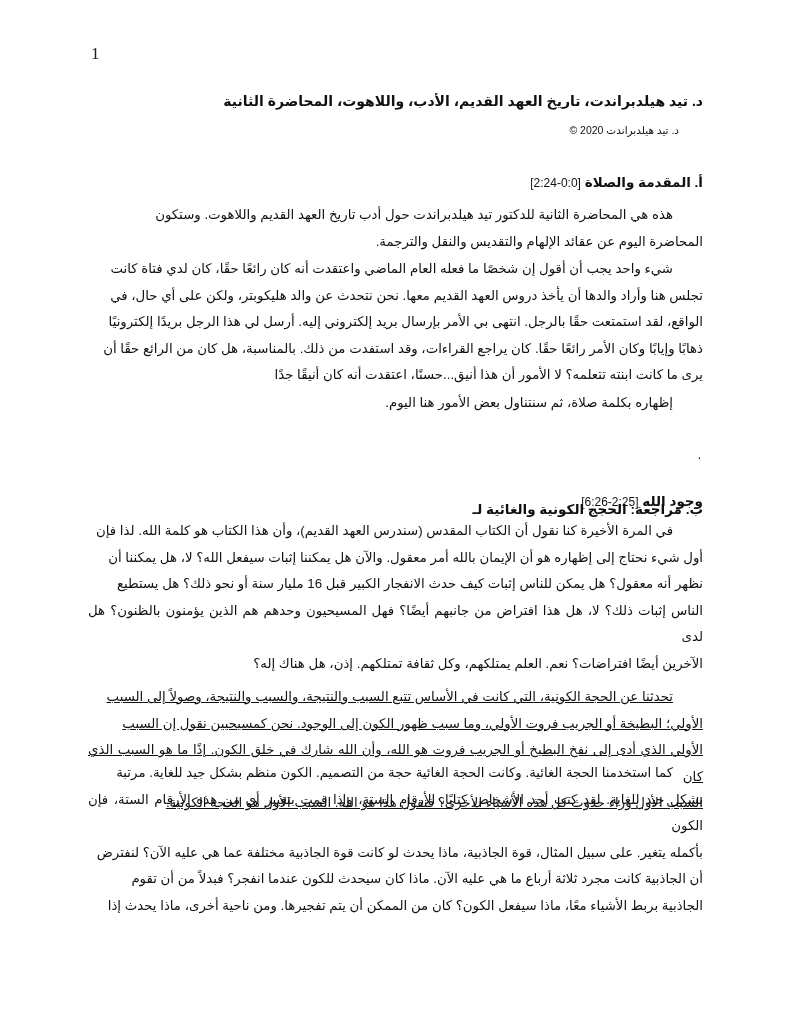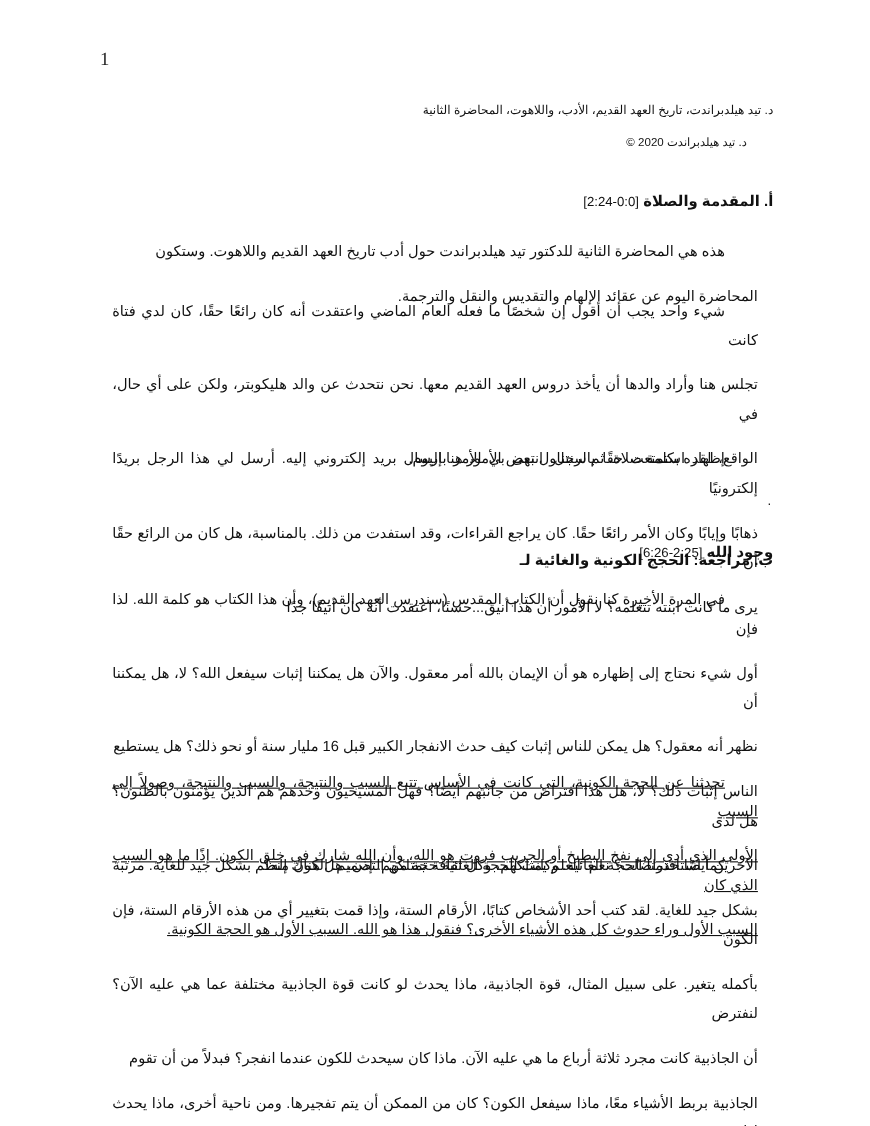--- a/index.html
+++ b/index.html
@@ -1,28 +1,28 @@
 <!DOCTYPE html>
 <html><head>
   <meta charset="utf-8">
   <style>
     html, body { margin: 0; padding: 0; background: #ffffff; }
     body { width: 791px; height: 1024px; position: relative; overflow: hidden;
            font-family: "Liberation Sans", "DejaVu Sans", sans-serif; color: #111; }
     .page-number { position: absolute; left: 91px; top: 44px; font-family: "Liberation Serif", serif;
                    font-size: 17px; color: #222; }
     .content { position: absolute; left: 88px; top: 0; width: 615px; direction: rtl; text-align: right; }
-    .title { position: absolute; right: 0; top: 90px; width: 615px; font-weight: normal; font-size: 11px;
+    .title { position: absolute; right: 0; top: 90px; width: 615px; font-weight: bold; font-size: 14px;
              line-height: 22px; white-space: nowrap; }
     .subtitle { position: absolute; right: 24px; top: 122px; font-size: 10.5px; line-height: 16px; white-space: nowrap; }
     .section-heading { position: absolute; right: 0; width: 615px; font-weight: bold; font-size: 13.5px;
                        line-height: 20px; white-space: nowrap; }
     .section-heading .ts { font-weight: normal; font-size: 12px; }
     .para { position: absolute; right: 0; width: 615px; font-size: 13.3px; line-height: 26.6px; }
-    .para p { margin: 14px; text-align: justify; text-align-last: right; }
+    .para p { margin: 0; text-align: justify; text-align-last: right; }
     .indent { text-indent: 30px; }
     .dot { position: absolute; right: 2px; top: 448px; font-size: 12px; }
   </style>
 </head>
 <body>
 
 <div class="page-number">1</div>
 
 <div class="content">
   <div class="title">د. تيد هيلدبراندت، تاريخ العهد القديم، الأدب، واللاهوت، المحاضرة الثانية</div>
@@ -63,20 +63,21 @@
   <div class="para" style="top:518px;">
     <p class="indent">في المرة الأخيرة كنا نقول أن الكتاب المقدس (سندرس العهد القديم)، وأن هذا الكتاب هو كلمة الله. لذا فإن</p>
     <p>أول شيء نحتاج إلى إظهاره هو أن الإيمان بالله أمر معقول. والآن هل يمكننا إثبات سيفعل الله؟ لا، هل يمكننا أن</p>
     <p>نظهر أنه معقول؟ هل يمكن للناس إثبات كيف حدث الانفجار الكبير قبل 16 مليار سنة أو نحو ذلك؟ هل يستطيع</p>
     <p>الناس إثبات ذلك؟ لا، هل هذا افتراض من جانبهم أيضًا؟ فهل المسيحيون وحدهم هم الذين يؤمنون بالظنون؟ هل لدى</p>
     <p>الآخرين أيضًا افتراضات؟ نعم. العلم يمتلكهم، وكل ثقافة تمتلكهم. إذن، هل هناك إله؟</p>
   </div>
 
   <div class="para" style="top:684px;text-decoration:underline;">
     <p class="indent">تحدثنا عن الحجة الكونية، التي كانت في الأساس تتبع السبب والنتيجة، والسبب والنتيجة، وصولاً إلى السبب</p>
+    <p>الأولي؛ البطيخة أو الجريب فروت الأولي، وما سبب ظهور الكون إلى الوجود. نحن كمسيحيين نقول إن السبب</p>
     <p>الأولي الذي أدى إلى نفخ البطيخ أو الجريب فروت هو الله، وأن الله شارك في خلق الكون. إذًا ما هو السبب الذي كان</p>
     <p>السبب الأول وراء حدوث كل هذه الأشياء الأخرى؟ فنقول هذا هو الله. السبب الأول هو الحجة الكونية.</p>
   </div>
 
   <div class="para" style="top:760px;">
     <p class="indent">كما استخدمنا الحجة الغائية. وكانت الحجة الغائية حجة من التصميم. الكون منظم بشكل جيد للغاية. مرتبة</p>
     <p>بشكل جيد للغاية. لقد كتب أحد الأشخاص كتابًا، الأرقام الستة، وإذا قمت بتغيير أي من هذه الأرقام الستة، فإن الكون</p>
     <p>بأكمله يتغير. على سبيل المثال، قوة الجاذبية، ماذا يحدث لو كانت قوة الجاذبية مختلفة عما هي عليه الآن؟ لنفترض</p>
     <p>أن الجاذبية كانت مجرد ثلاثة أرباع ما هي عليه الآن. ماذا كان سيحدث للكون عندما انفجر؟ فبدلاً من أن تقوم</p>
     <p>الجاذبية بربط الأشياء معًا، ماذا سيفعل الكون؟ كان من الممكن أن يتم تفجيرها. ومن ناحية أخرى، ماذا يحدث إذا</p>

